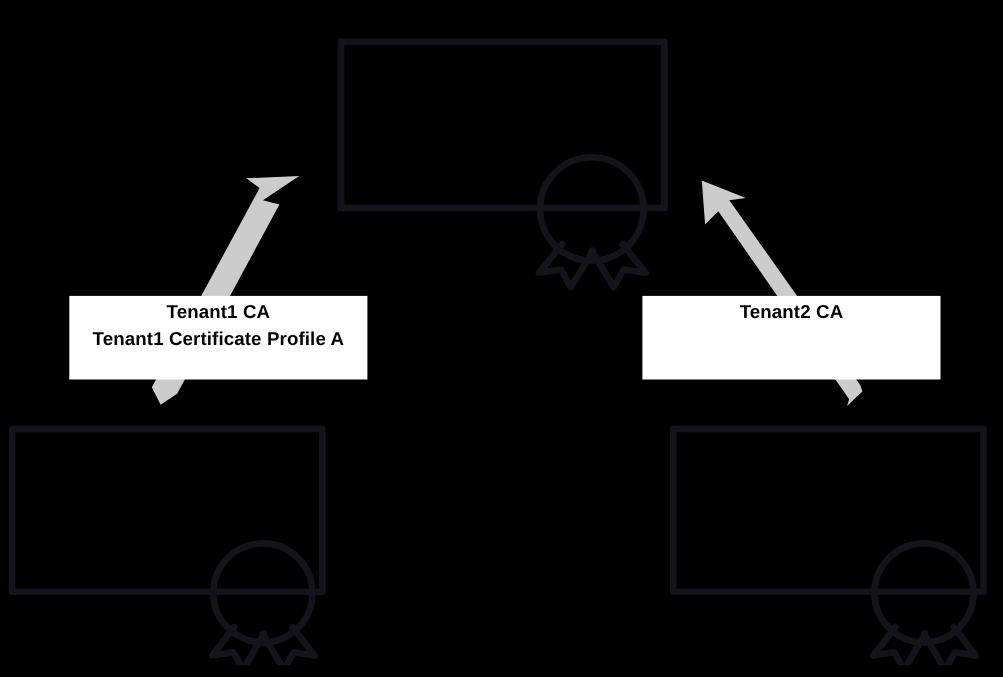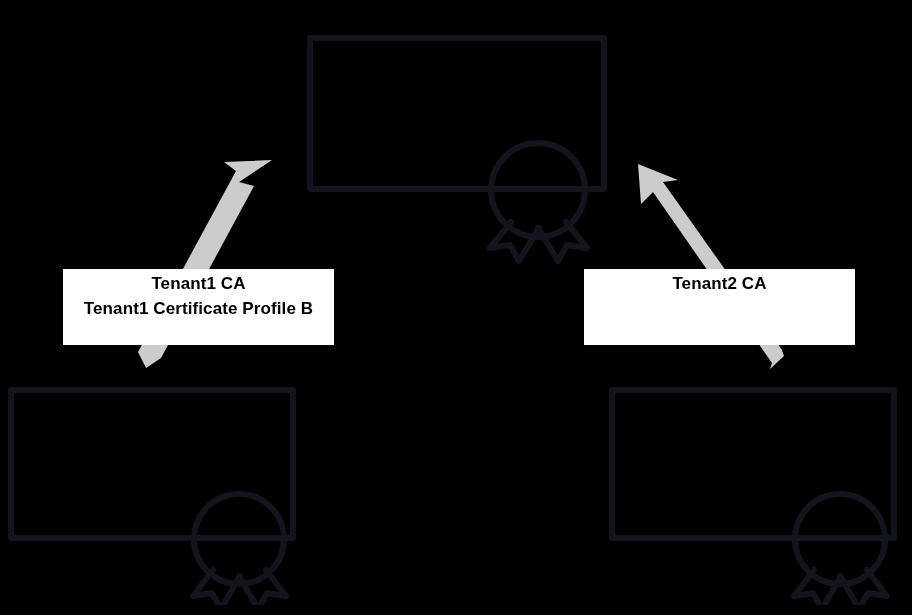--- a/index.html
+++ b/index.html
@@ -109,20 +109,20 @@
                L 782 350
                L 663 182
                L 678 180
                Z"></path>
     </g>
 
   </svg>
 
   <div class="label-box" id="label-tenant1">
     <span class="label-line">Tenant1 CA</span>
-    <span class="label-line">Tenant1 Certificate Profile B</span>
+    <span class="label-line">Tenant1 Certificate Profile A</span>
   </div>
 
   <div class="label-box" id="label-tenant2">
     <span class="label-line">Tenant2 CA</span>
   </div>
 
 </div>
 
 </body></html>

